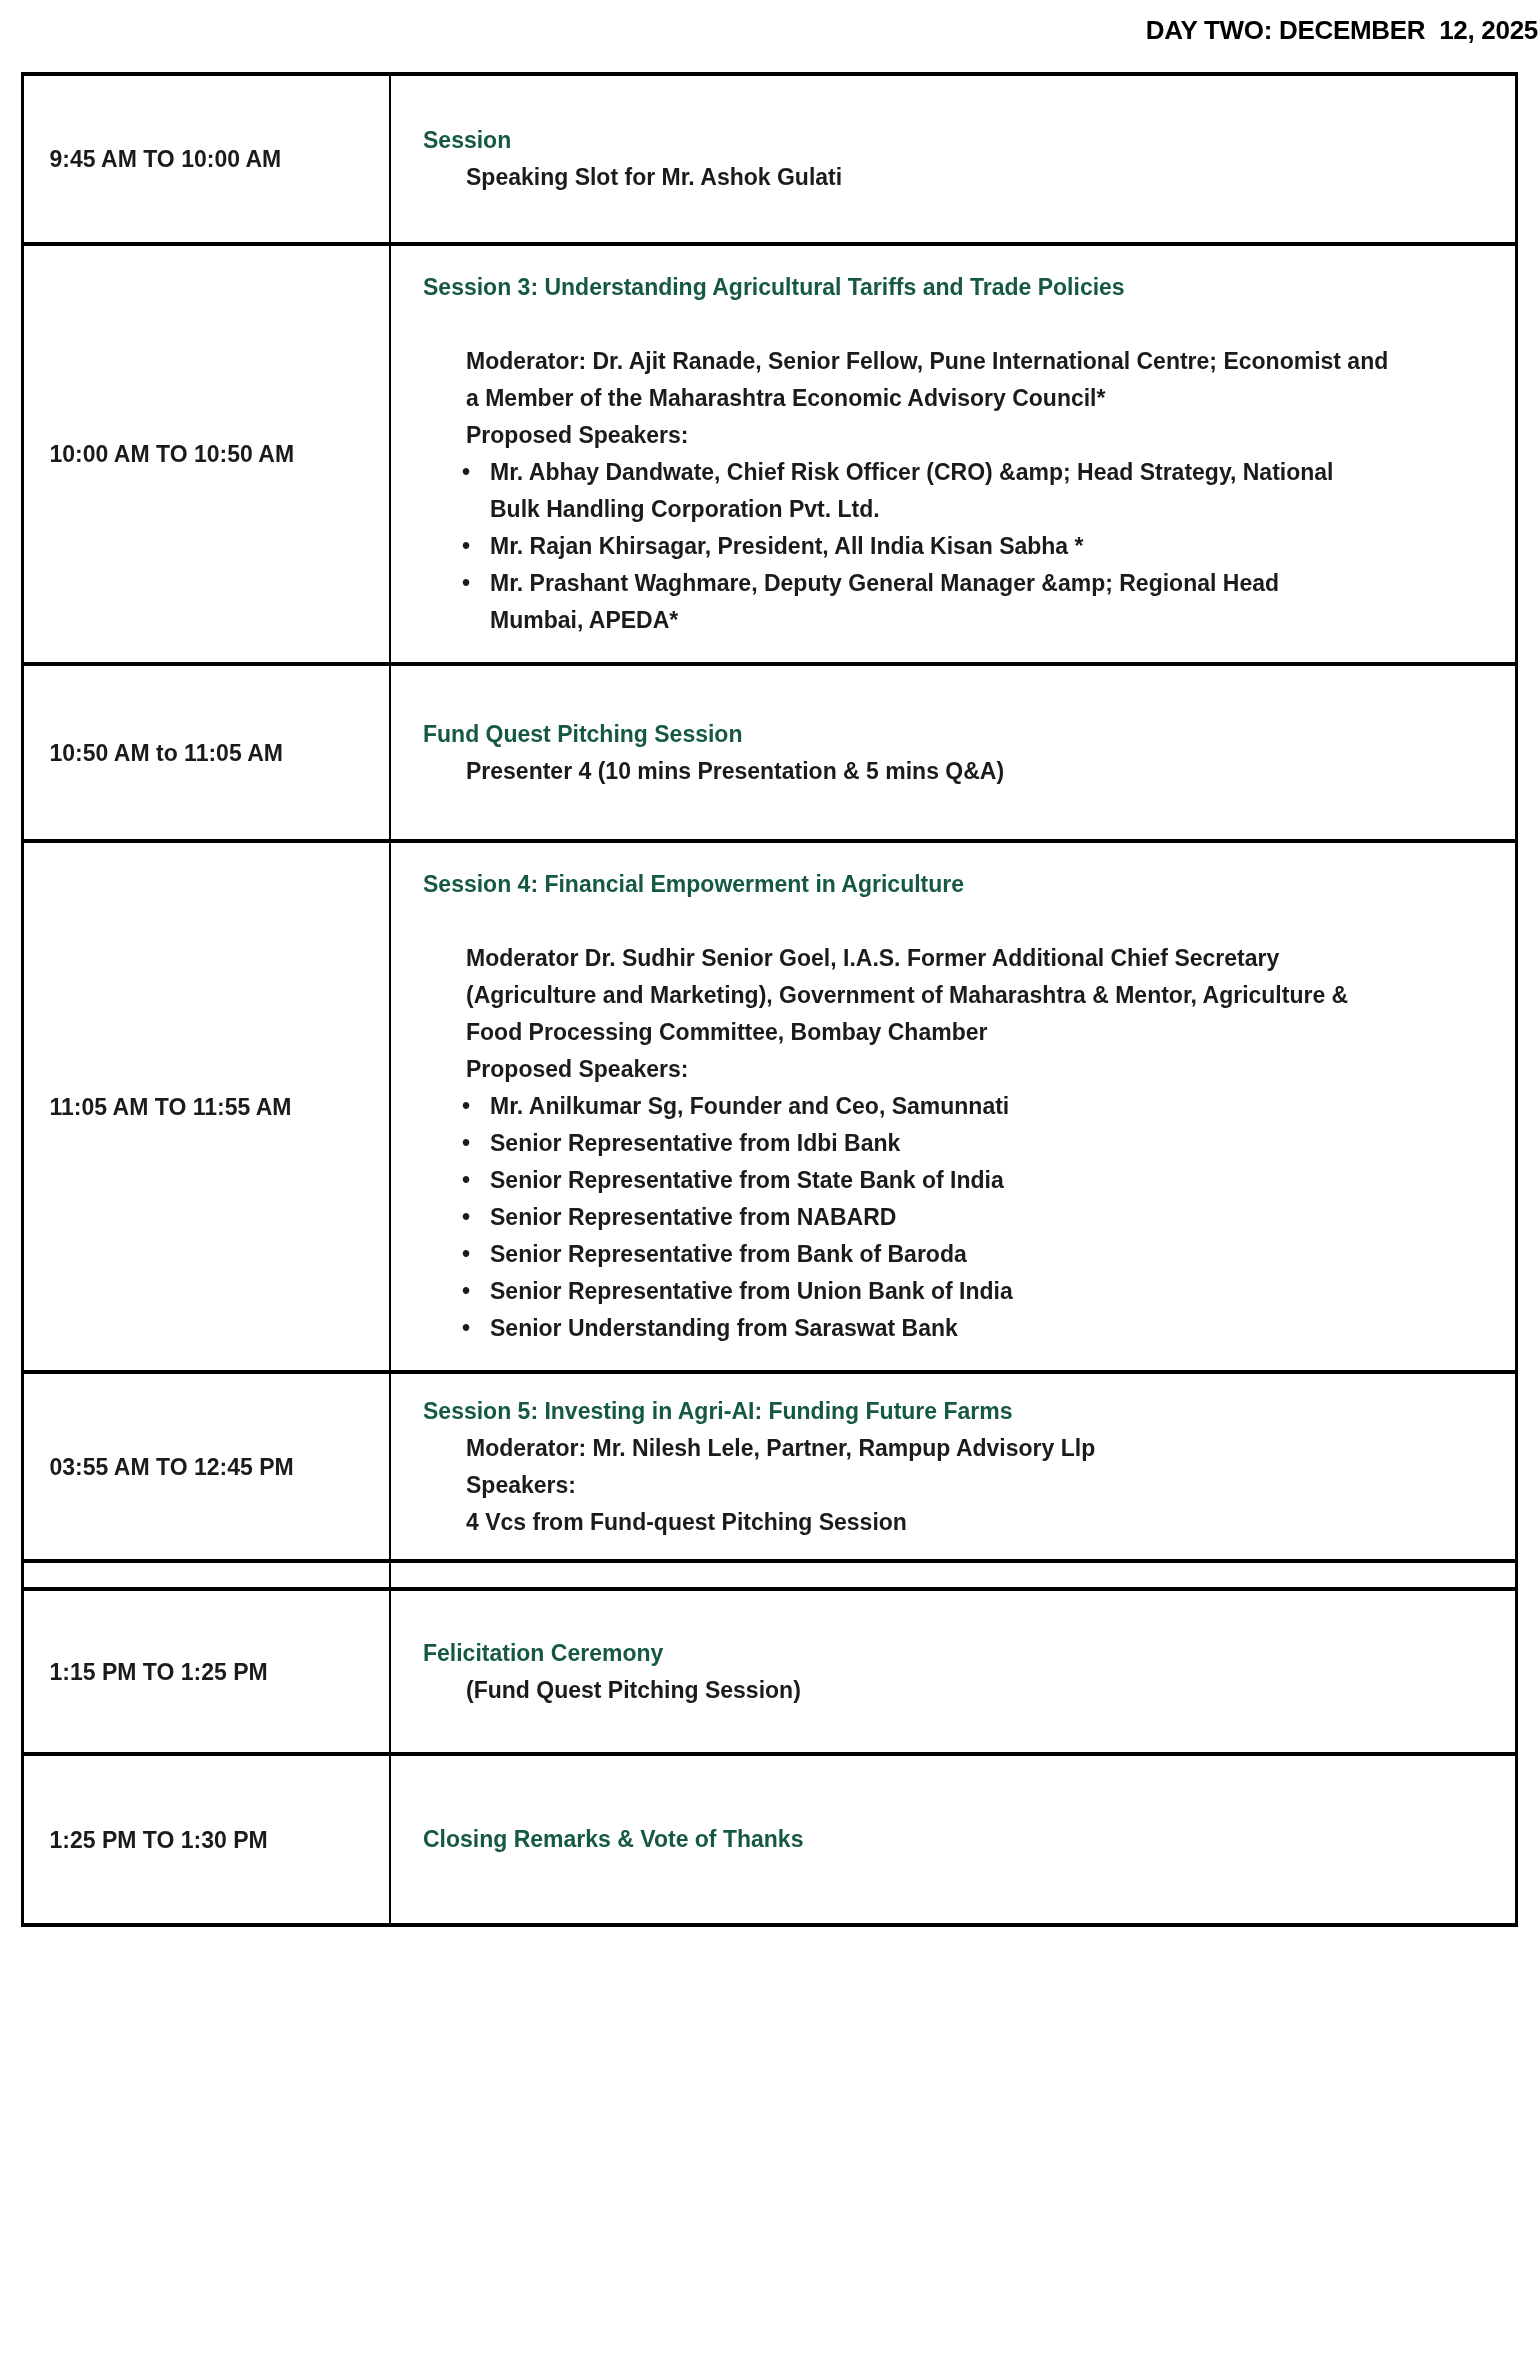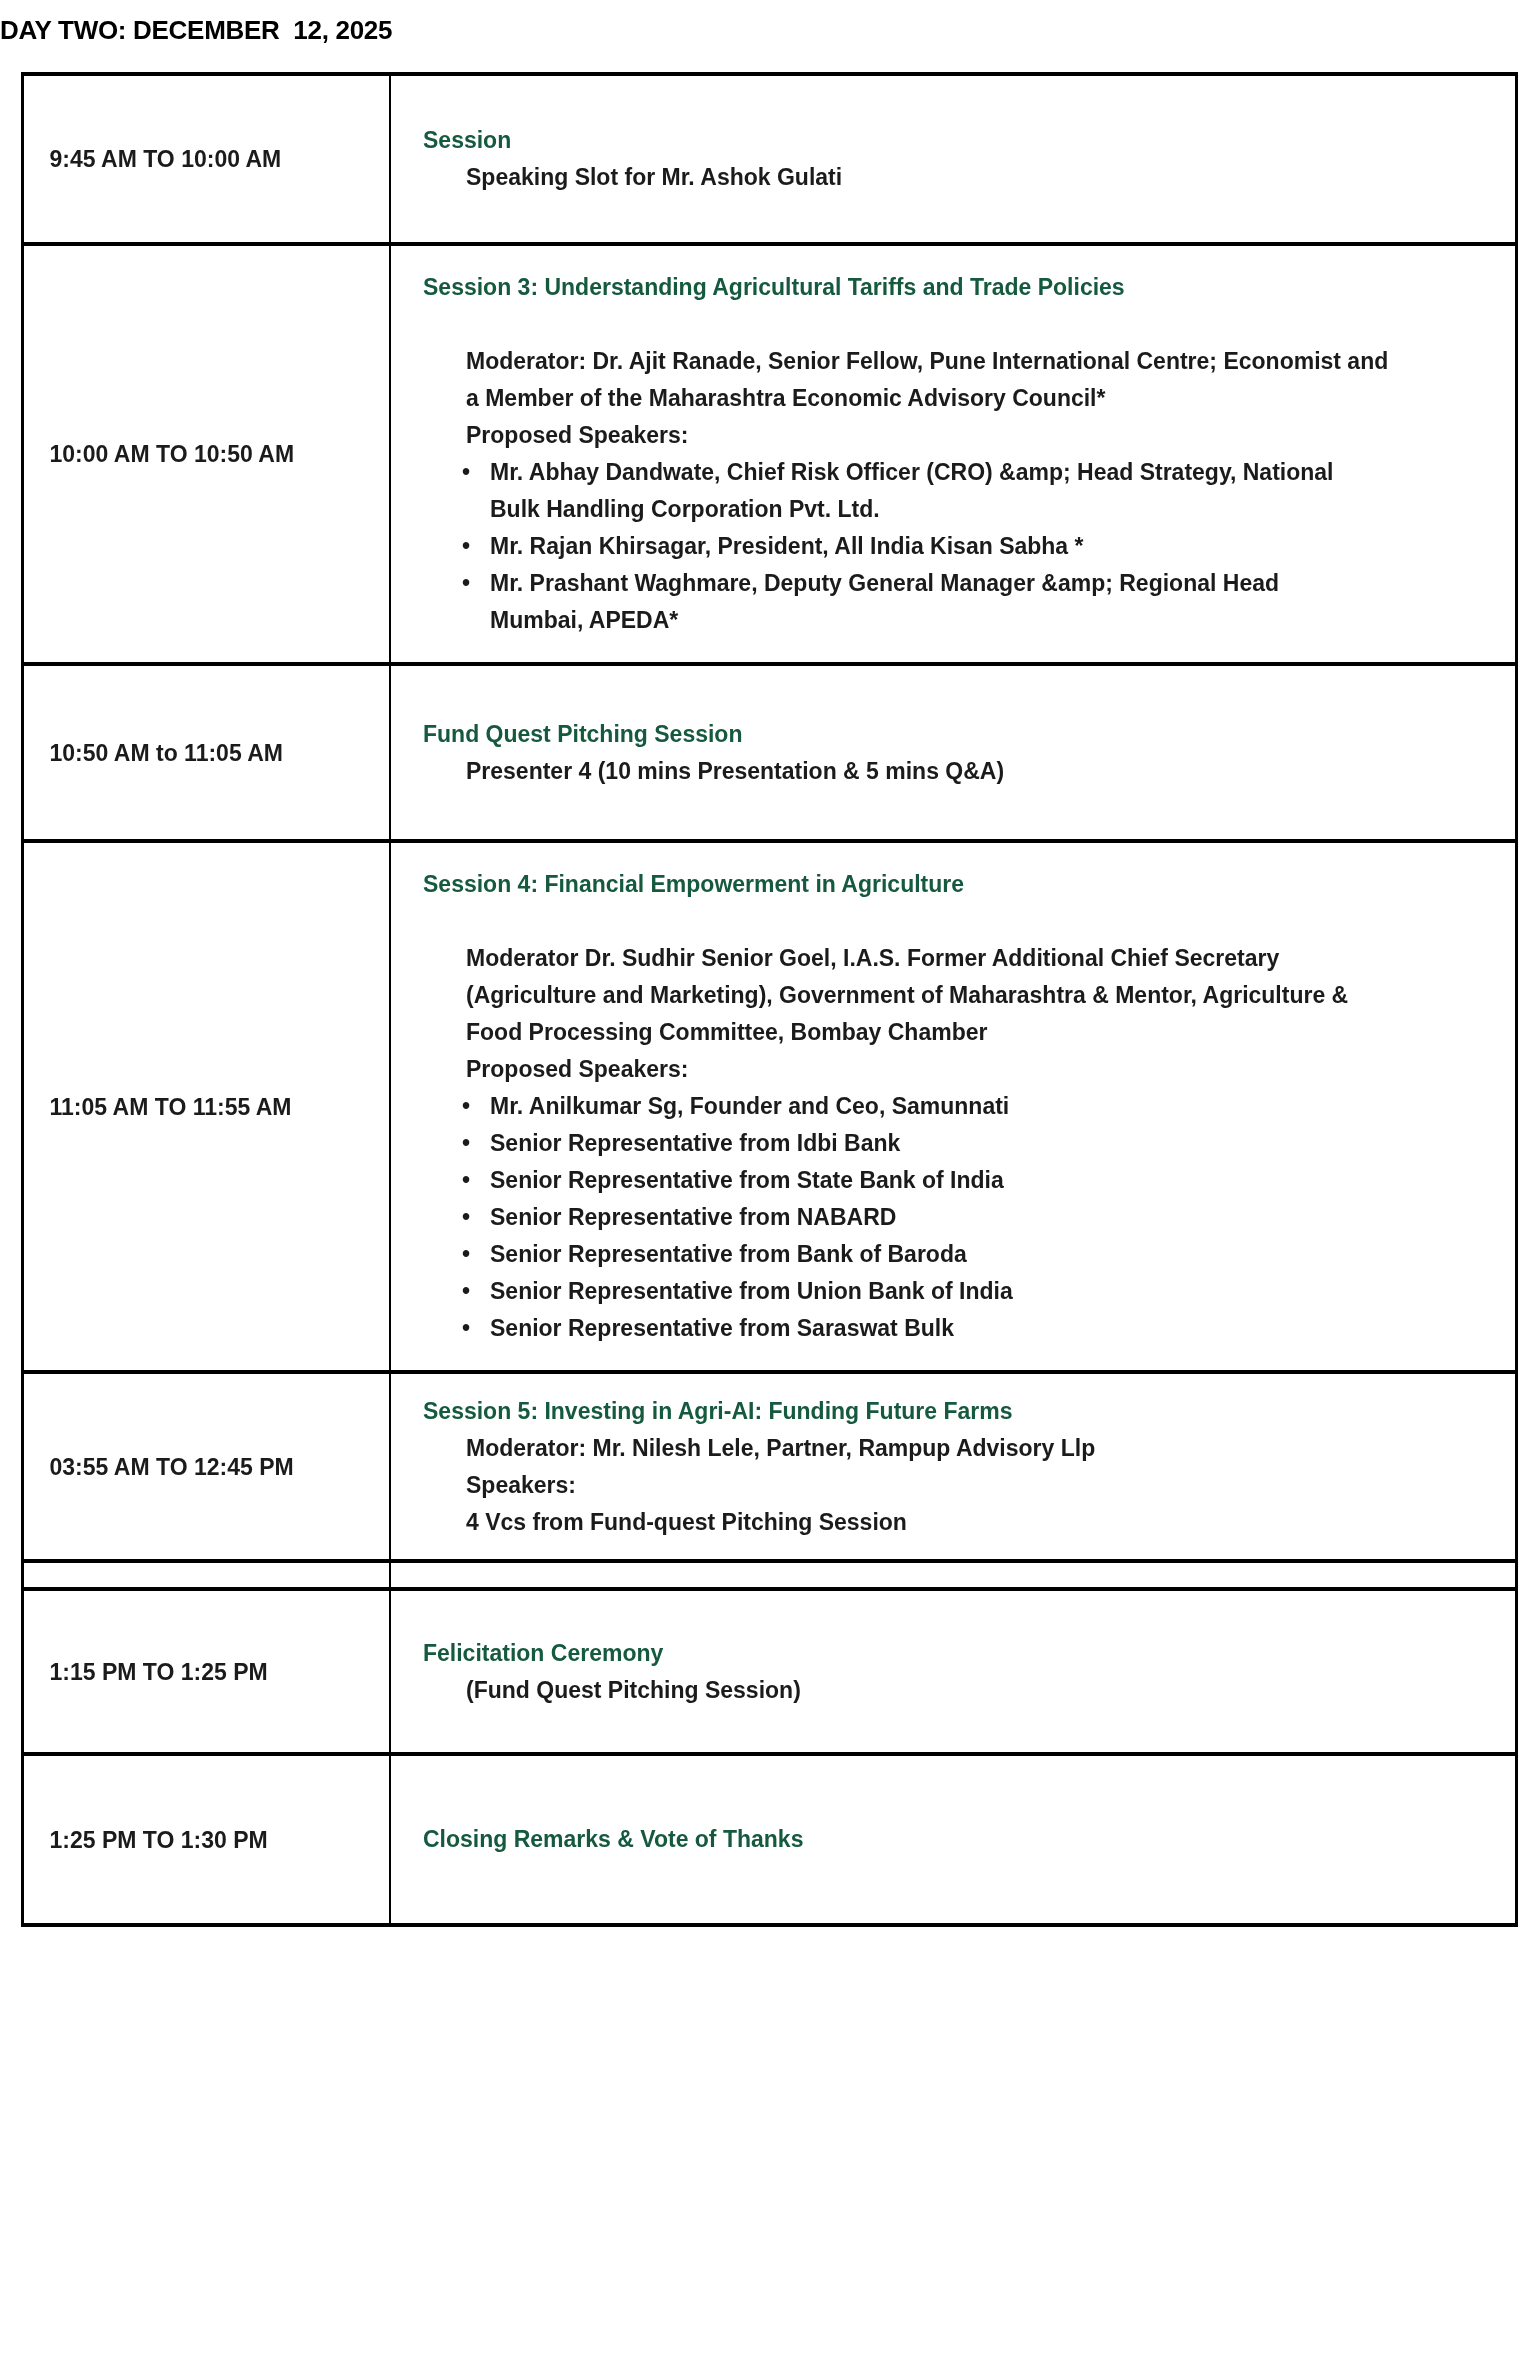--- a/index.html
+++ b/index.html
@@ -10,21 +10,21 @@
     position: relative;
     overflow: hidden;
     font-family: "Liberation Sans", sans-serif;
     font-weight: 700;
     color: #1b1b1b;
   }
   .doc-title {
     margin: 0;
     padding-top: 15px;
     padding-bottom: 26px;
-    text-align: left;
+    text-align: right;
     font-size: 26px;
     letter-spacing: -0.3px;
     color: #000000;
     white-space: pre-wrap;
     font-family: "Liberation Sans", sans-serif;
   }
   table.agenda {
     border-collapse: collapse;
     table-layout: fixed;
     margin-left: 20.5px;
@@ -107,21 +107,21 @@
             <div class="line">Moderator Dr. Sudhir Senior Goel, I.A.S. Former Additional Chief Secretary</div>
             <div class="line">(Agriculture and Marketing), Government of Maharashtra &amp; Mentor, Agriculture &amp;</div>
             <div class="line">Food Processing Committee, Bombay Chamber</div>
             <div class="line">Proposed Speakers:</div>
             <div class="bullet">Mr. Anilkumar Sg, Founder and Ceo, Samunnati</div>
             <div class="bullet">Senior Representative from Idbi Bank</div>
             <div class="bullet">Senior Representative from State Bank of India</div>
             <div class="bullet">Senior Representative from NABARD</div>
             <div class="bullet">Senior Representative from Bank of Baroda</div>
             <div class="bullet">Senior Representative from Union Bank of India</div>
-            <div class="bullet">Senior Representative from Saraswat Bulk</div>
+            <div class="bullet">Senior Understanding from Saraswat Bank</div>
           </td>
         </tr>
         <tr style="height: 180px;">
           <td class="time-col">03:55 AM TO 12:45 PM</td>
           <td class="content-col">
             <div class="session-title">Session 5: Investing in Agri-AI: Funding Future Farms</div>
             <div class="line">Moderator: Mr. Nilesh Lele, Partner, Rampup Advisory Llp</div>
             <div class="line">Speakers:</div>
             <div class="line">4 Vcs from Fund-quest Pitching Session</div>
           </td>

